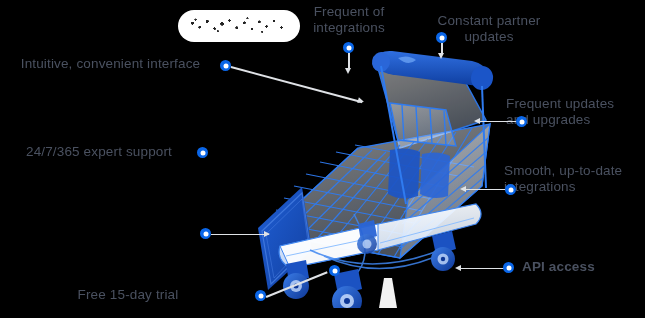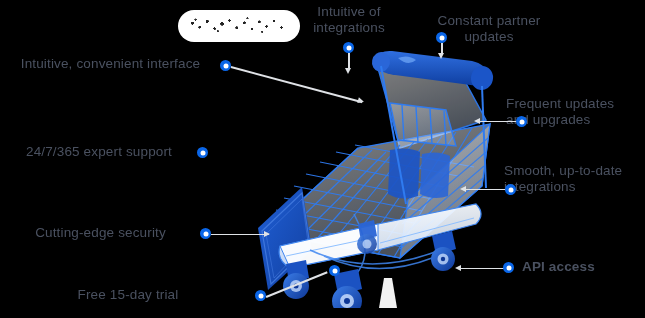--- a/index.html
+++ b/index.html
@@ -265,30 +265,29 @@
   </div>
 
   <div class="callout-label lbl-right" style="left:8px; top:56px; width:205px;">Intuitive, convenient interface</div>
   <div class="dot" style="left:220px; top:60px;"></div>
   <div class="lead" style="left:231px; top:66px; width:136px; transform:rotate(15deg);"></div>
   <div class="arrow arrow-right" style="left:358px; top:98px; transform:rotate(15deg);"></div>
 
   <div class="callout-label lbl-right" style="left:8px; top:144px; width:182px;">24/7/365 expert support</div>
   <div class="dot" style="left:197px; top:147px;"></div>
 
-  <div class="callout-label lbl-right" style="left:8px; top:225px; width:185px;">Cutting-edge security</div>
   <div class="dot" style="left:200px; top:228px;"></div>
   <div class="lead" style="left:211px; top:233.5px; width:58px;"></div>
   <div class="arrow arrow-right" style="left:264px; top:230.5px;"></div>
 
   <div class="callout-label lbl-right" style="left:8px; top:287px; width:240px;">Free 15-day trial</div>
   <div class="dot" style="left:255px; top:290px;"></div>
   <div class="lead" style="left:266px; top:295.5px; width:66px; transform:rotate(-22deg);"></div>
 
-  <div class="callout-label lbl-center" style="left:300px; top:4px; width:98px;">Intuitive of
+  <div class="callout-label lbl-center" style="left:300px; top:4px; width:98px;">Frequent of
 integrations</div>
   <div class="dot" style="left:343px; top:42px;"></div>
   <div class="lead vert" style="left:348px; top:53px; height:17px;"></div>
   <div class="arrow arrow-down" style="left:345px; top:68px;"></div>
 
   <div class="callout-label lbl-center" style="left:426px; top:13px; width:126px;">Constant partner
 updates</div>
   <div class="dot" style="left:436px; top:32px;"></div>
   <div class="lead vert" style="left:441px; top:43px; height:12px;"></div>
   <div class="arrow arrow-down" style="left:438px; top:53px;"></div>

